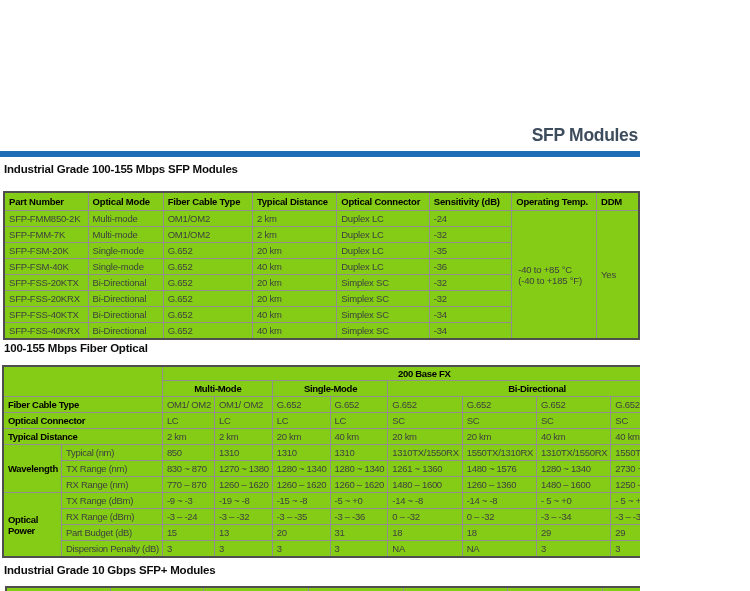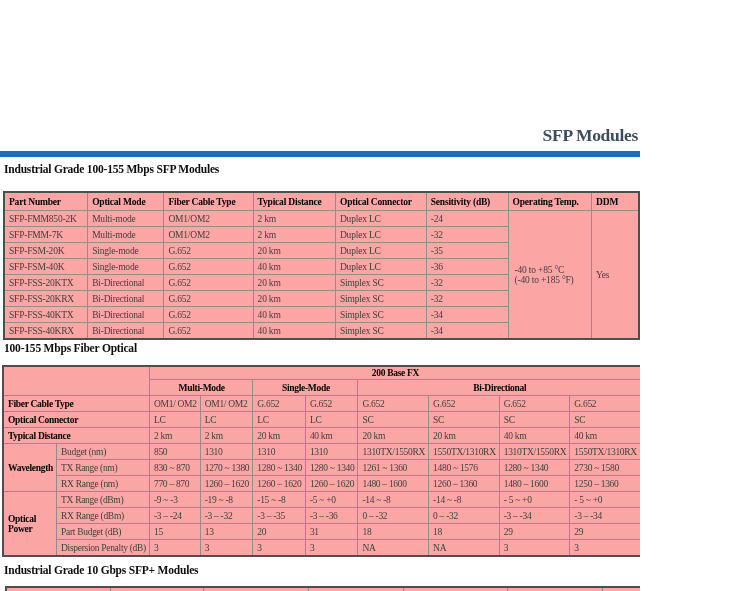--- a/index.html
+++ b/index.html
@@ -1,31 +1,31 @@
 <!DOCTYPE html>
 <html><head>
 <meta charset="utf-8">
 <style>
   html,body { margin:0; padding:0; background:#ffffff; }
   .page {
     position:relative; width:640px; height:591px; background:#ffffff;
-    font-family:Liberation Serif, serif; overflow:hidden;
+    font-family:Liberation Sans, sans-serif; overflow:hidden;
   }
   .page-title {
     position:absolute; top:125px; right:2px; margin:0;
     font-size:17.5px; font-weight:bold; letter-spacing:-0.3px; color:#3d4c5c;
   }
   .accent-bar { position:absolute; top:151px; left:0; width:750px; height:6px; background:#1d6db6; }
   .section-heading {
     position:absolute; left:4px; margin:0;
     font-size:11.5px; font-weight:bold; color:#0d0d0d; letter-spacing:-0.2px;
   }
   #h1 { top:163px; } #h2 { top:342px; } #h3 { top:564px; }
 
-  table { border-collapse:collapse; table-layout:fixed; background:#fca5a5; }
+  table { border-collapse:collapse; table-layout:fixed; background:#84cc16; }
   #t1 { position:absolute; top:191px; left:3px; }
   #t2 { position:absolute; top:365px; left:2px; }
   .t3-clip { position:absolute; top:586px; left:5px; width:744px; height:5px; overflow:hidden; }
 
   td, th {
     border:1px solid #8f8f8f; padding:1px 3px 1px 4px;
     font-size:9.5px; font-weight:normal; color:#3f3f3f; text-align:left;
     white-space:nowrap; overflow:hidden; vertical-align:middle; letter-spacing:-0.2px;
   }
   #t1, #t2, #t3 { border:2px solid #4e4e4e; }
@@ -200,21 +200,21 @@
           <td>2 km</td>
           <td>20 km</td>
           <td>40 km</td>
           <td>20 km</td>
           <td>20 km</td>
           <td>40 km</td>
           <td>40 km</td>
         </tr>
         <tr>
           <th class="wrap" rowspan="3" style="white-space: normal;">Wavelength</th>
-          <td>Budget (nm)</td>
+          <td>Typical (nm)</td>
           <td>850</td>
           <td>1310</td>
           <td>1310</td>
           <td>1310</td>
           <td>1310TX/1550RX</td>
           <td>1550TX/1310RX</td>
           <td>1310TX/1550RX</td>
           <td>1550TX/1310RX</td>
         </tr>
         <tr>

